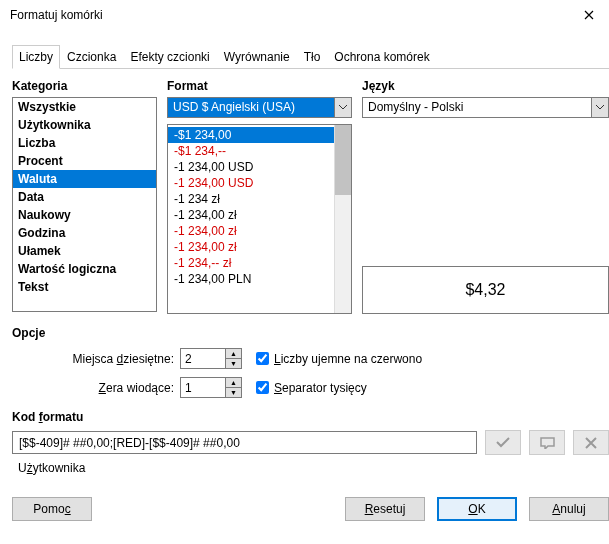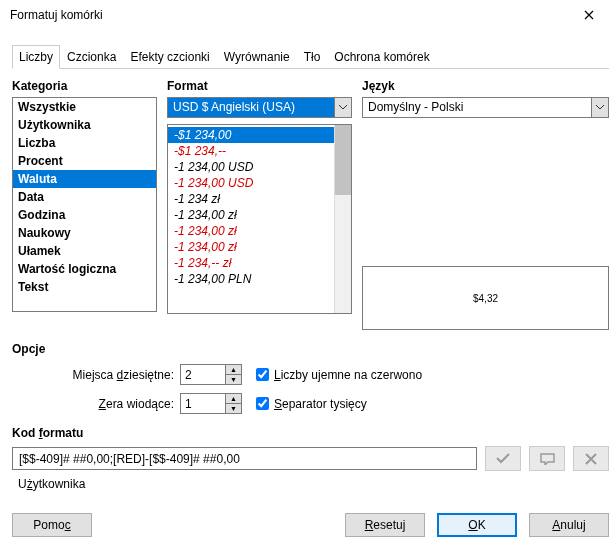--- a/index.html
+++ b/index.html
@@ -19,27 +19,27 @@
   .col-label { font-weight: bold; margin-bottom: 4px; }
   .listbox { border: 1px solid #7a7a7a; background: #fff; overflow: hidden; }
   .listbox.cat { height: 215px; font-weight: bold; }
   .listbox .item { padding: 2px 5px; cursor: pointer; white-space: nowrap; }
   .listbox .item.selected { background: #0078d7; color: #fff; }
   .combo { display: flex; border: 1px solid #7a7a7a; height: 21px; }
   .combo.hl { background: #0078d7; color: #fff; }
   .combo .combo-text { flex: 1; padding: 2px 5px; overflow: hidden; white-space: nowrap; }
   .combo .combo-btn { width: 17px; background: #e1e1e1; display: flex; align-items: center; justify-content: center; border-left: 1px solid #7a7a7a; }
   .fmt-list-wrap { border: 1px solid #7a7a7a; margin-top: 6px; height: 190px; display: flex; }
-  .fmt-list { flex: 1; overflow: hidden; padding: 2px 0; font-style: italic; }
+  .fmt-list { flex: 1; overflow: hidden; padding: 2px 0; }
   .fmt-list .fitem { padding: 1px 6px; cursor: pointer; white-space: nowrap; }
   .fmt-list .fitem.selected { background: #0078d7; color: #fff; }
   .fmt-list .fitem.red { color: #d40000; }
   .scrollbar { width: 17px; background: #f0f0f0; position: relative; border-left: 1px solid #ddd; }
   .scroll-thumb { position: absolute; left: 0; right: 0; top: 0; height: 70px; background: #c2c2c2; }
-  .preview-box { border: 1px solid #7a7a7a; height: 64px; margin-top: 148px; display: flex; align-items: center; justify-content: center; font-size: 10px; }
+  .preview-box { border: 1px solid #7a7a7a; height: 48px; margin-top: 148px; display: flex; align-items: center; justify-content: center; font-size: 16px; }
   .section-label { font-weight: bold; margin-top: 12px; }
   .opts-row { display: flex; align-items: center; gap: 14px; margin-top: 8px; }
   .opt-left { display: flex; align-items: center; gap: 6px; min-width: 230px; justify-content: flex-end; padding-right: 0; }
   .opt-left label { text-align: center; }
   .spinner { display: flex; border: 1px solid #7a7a7a; height: 21px; width: 62px; }
   .spinner input { border: none; width: 44px; padding: 0 4px; font-size: 12px; outline: none; }
   .spinner .spin-btns { width: 17px; display: flex; flex-direction: column; border-left: 1px solid #7a7a7a; }
   .spinner .spin-btns div { flex: 1; background: #e1e1e1; display: flex; align-items: center; justify-content: center; font-size: 7px; cursor: pointer; line-height: 1; }
   .spinner .spin-btns div:first-child { border-bottom: 1px solid #7a7a7a; }
   .chk { display: flex; align-items: center; gap: 5px; }
@@ -80,22 +80,22 @@
   <div class="columns">
     <div class="col col-cat">
       <div class="col-label">Kategoria</div>
       <div class="listbox cat" id="catlist">
           <div class="item">Wszystkie</div>
           <div class="item">Użytkownika</div>
           <div class="item">Liczba</div>
           <div class="item">Procent</div>
           <div class="item selected">Waluta</div>
           <div class="item">Data</div>
+          <div class="item">Naukowy</div>
           <div class="item">Godzina</div>
-          <div class="item">Naukowy</div>
           <div class="item">Ułamek</div>
           <div class="item">Wartość logiczna</div>
           <div class="item">Tekst</div>
         </div>
     </div>
 
     <div class="col col-fmt">
       <div class="col-label">Format</div>
       <div class="combo hl">
         <div class="combo-text">USD $  Angielski (USA)</div>

